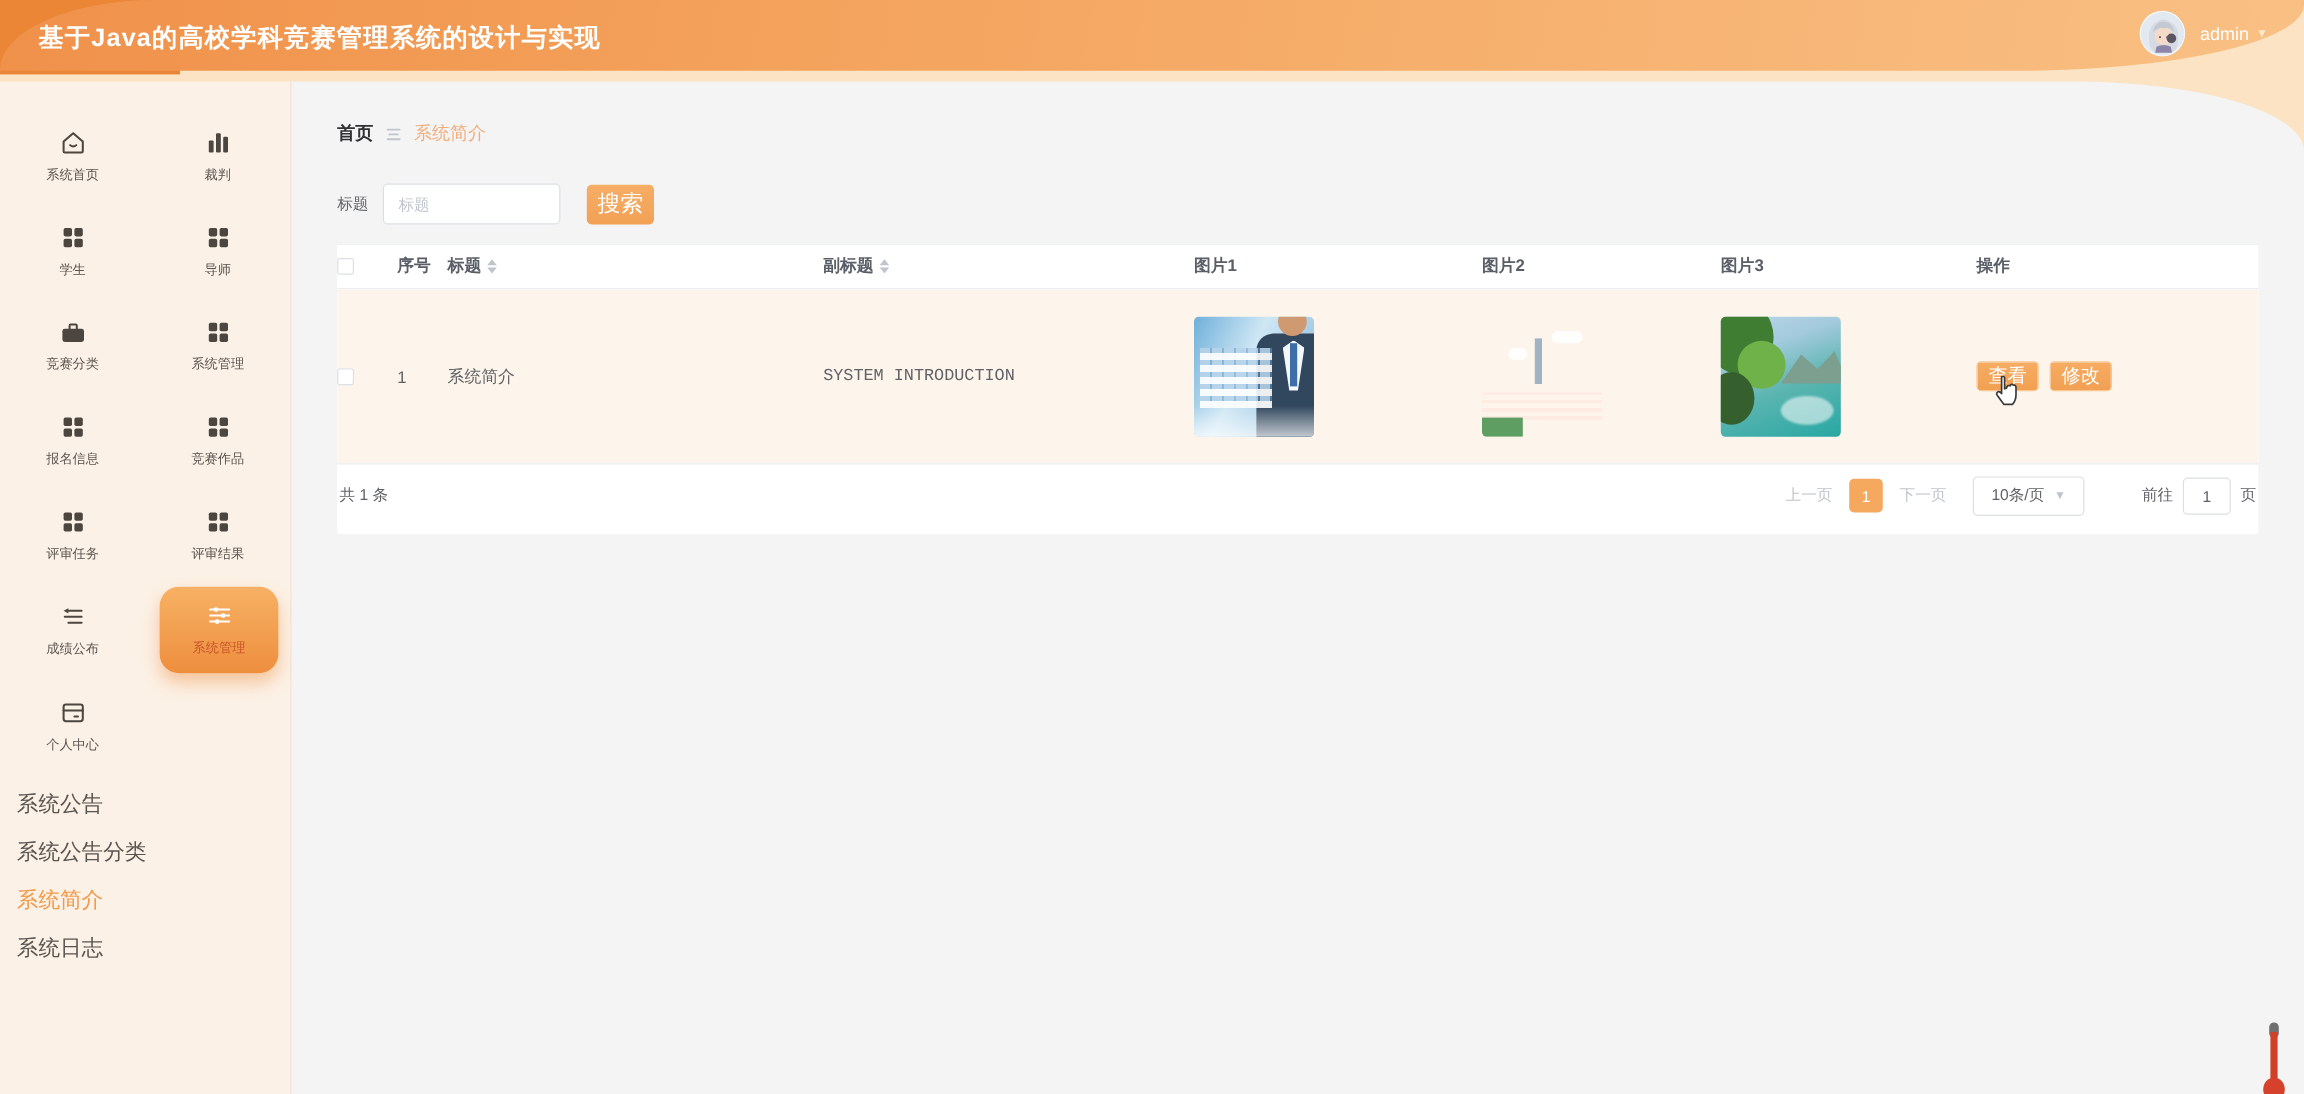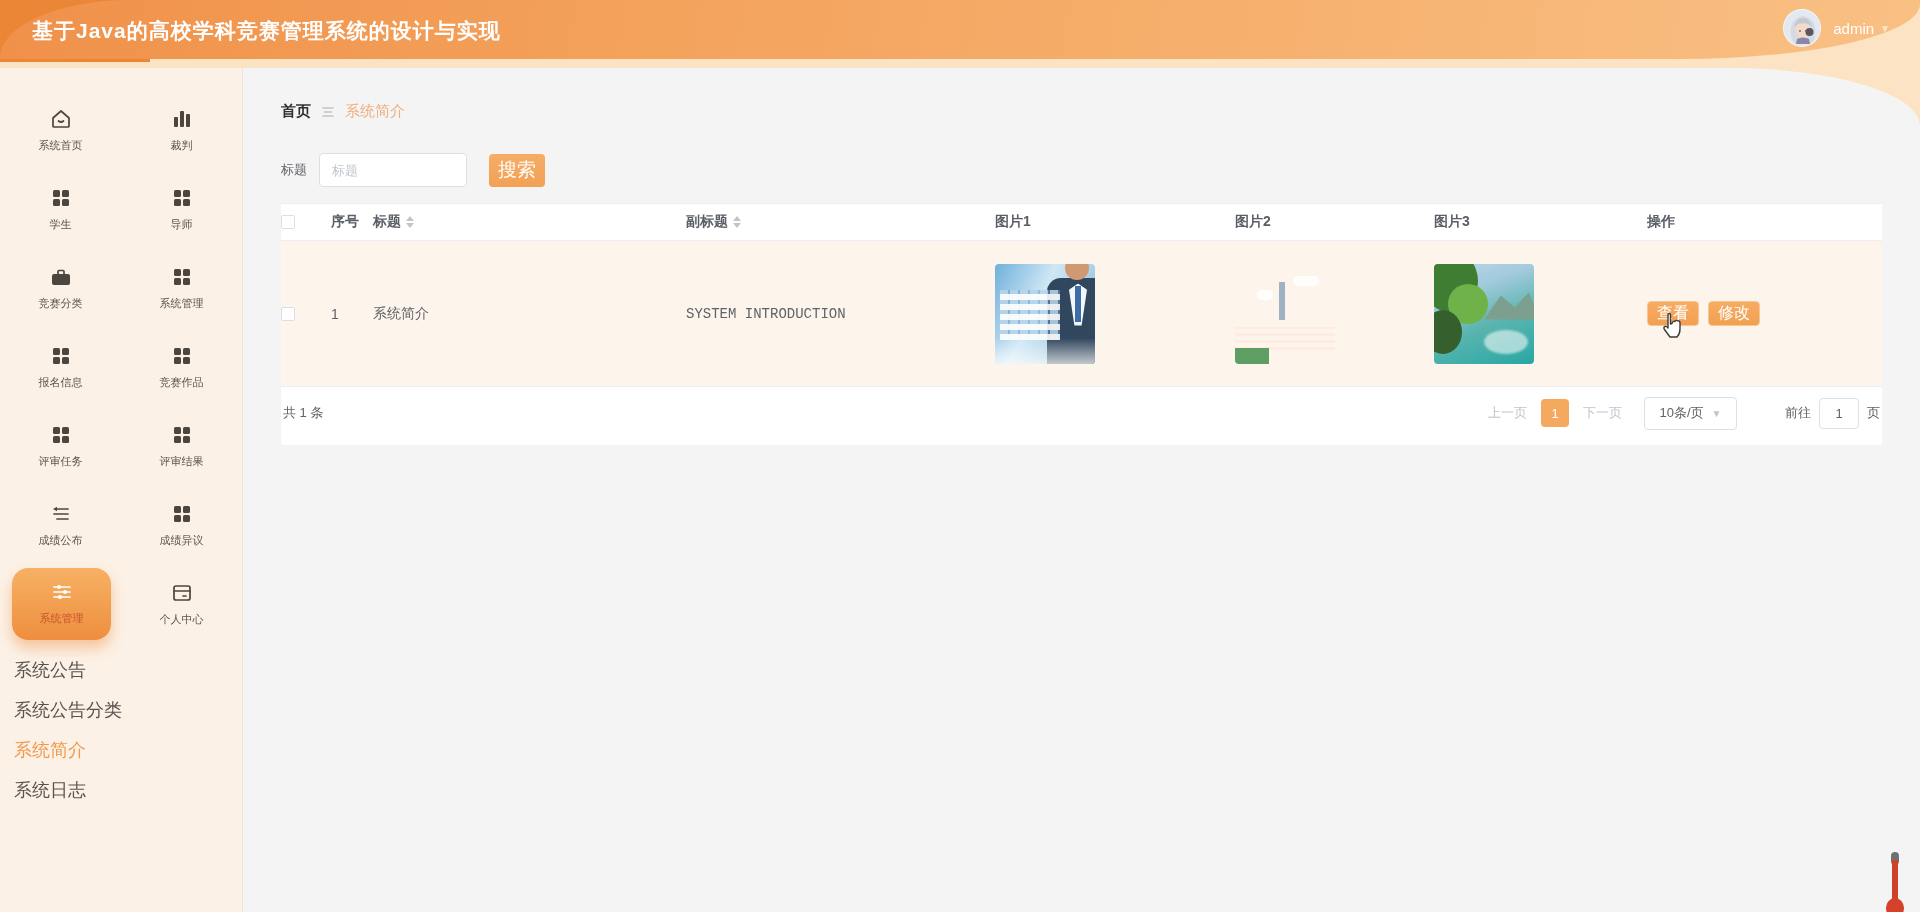--- a/index.html
+++ b/index.html
@@ -240,29 +240,20 @@
       </div>
       <div class="nav-item">
         <svg viewBox="0 0 24 24">
             <path class="ico-stroke" d="M8 7 H19"></path>
             <path class="ico-stroke" d="M5 12 H19"></path>
             <path class="ico-stroke" d="M8 17 H19"></path>
             <path class="ico-fill" d="M4 7 L8 4.8 V9.2 Z"></path>
           </svg>
         <span>成绩公布</span>
       </div>
-      <div class="nav-item">
-        <svg viewBox="0 0 24 24">
-            <rect class="ico-fill" x="4" y="4" width="7" height="7" rx="1.5"></rect>
-            <rect class="ico-fill" x="13" y="4" width="7" height="7" rx="1.5"></rect>
-            <rect class="ico-fill" x="4" y="13" width="7" height="7" rx="1.5"></rect>
-            <rect class="ico-fill" x="13" y="13" width="7" height="7" rx="1.5"></rect>
-          </svg>
-        <span>成绩异议</span>
-      </div>
       <div class="nav-item active">
         <svg viewBox="0 0 24 24">
             <path class="ico-stroke" d="M4 7 H20"></path>
             <path class="ico-stroke" d="M4 12 H20"></path>
             <path class="ico-stroke" d="M4 17 H20"></path>
             <circle class="ico-fill" cx="9" cy="7" r="2"></circle>
             <circle class="ico-fill" cx="15" cy="12" r="2"></circle>
             <circle class="ico-fill" cx="10" cy="17" r="2"></circle>
           </svg>
         <span>系统管理</span>

